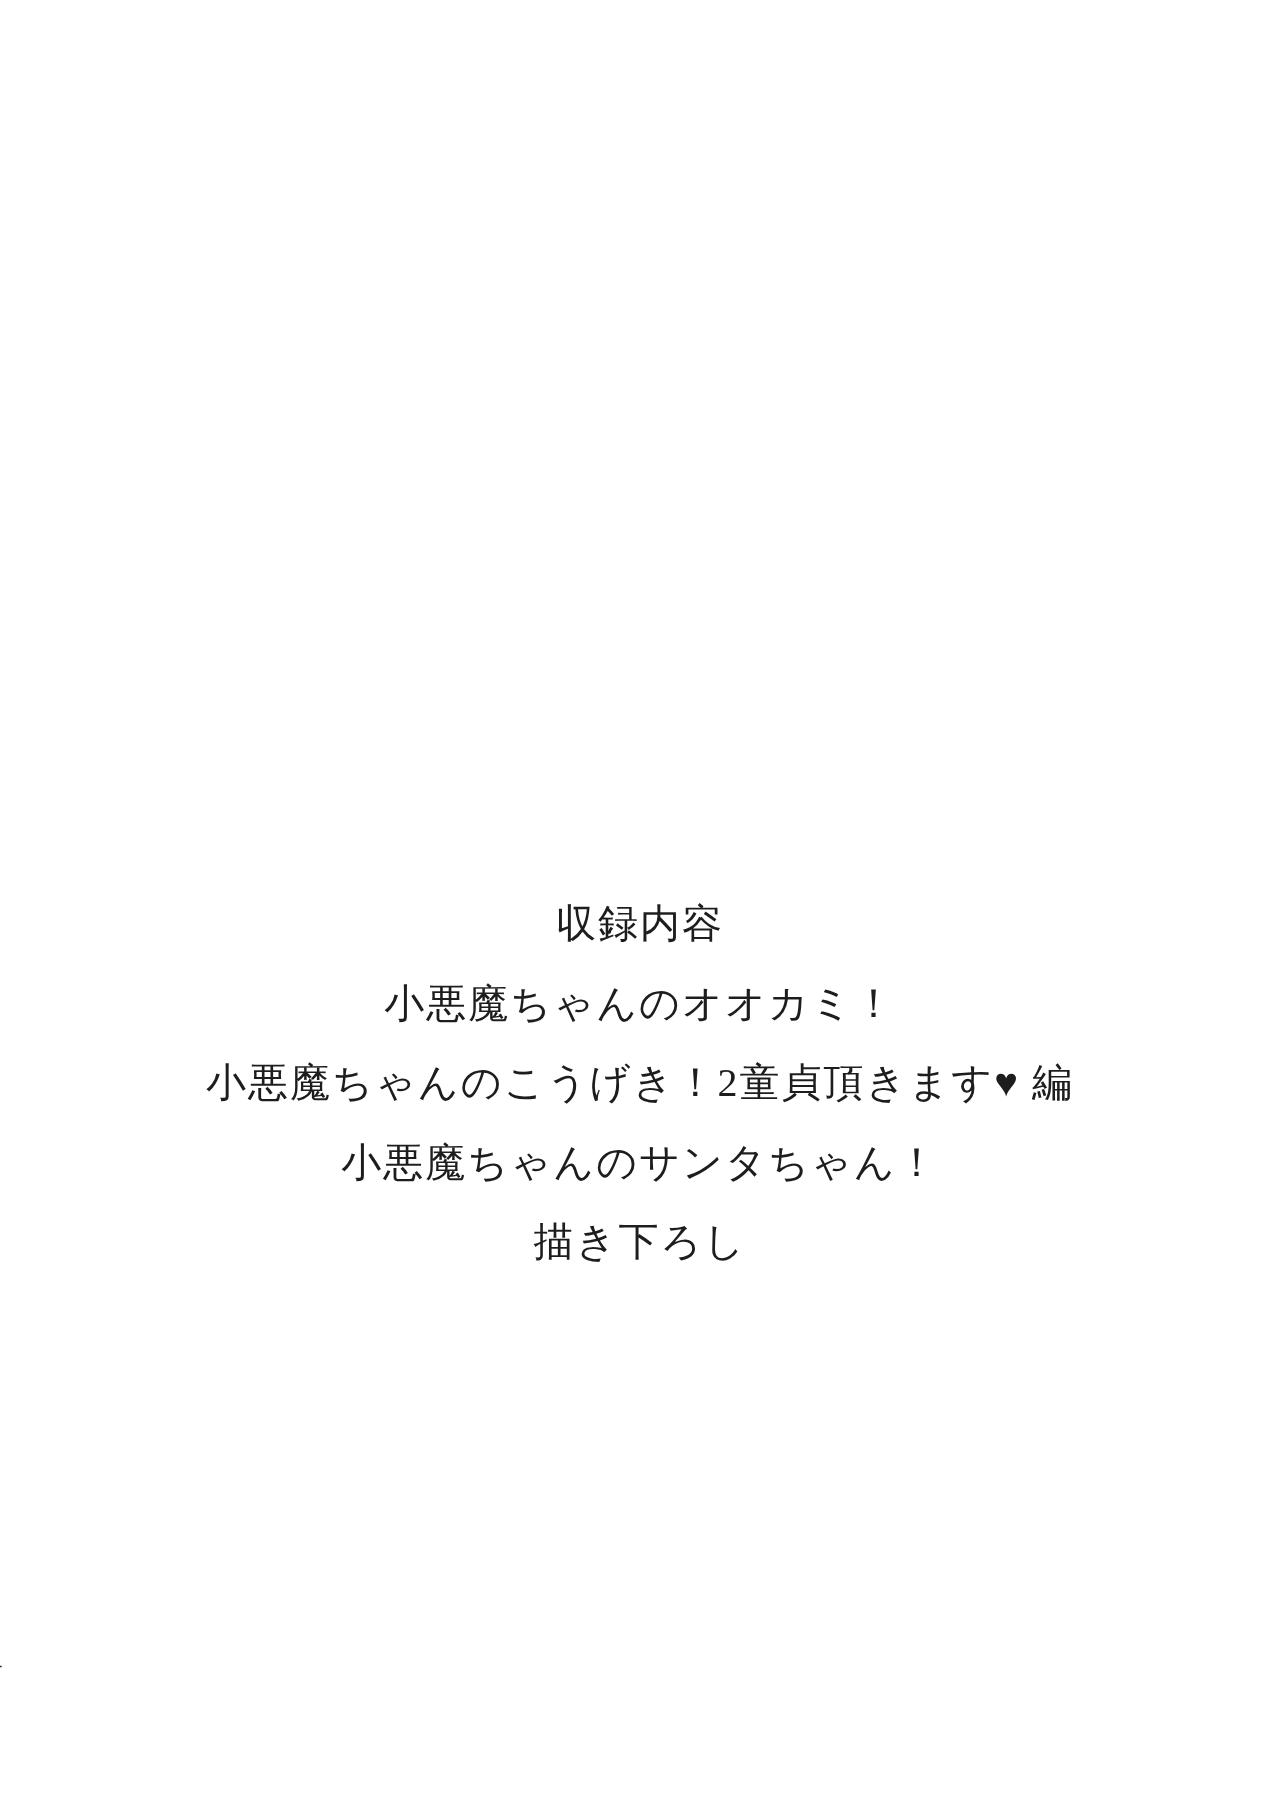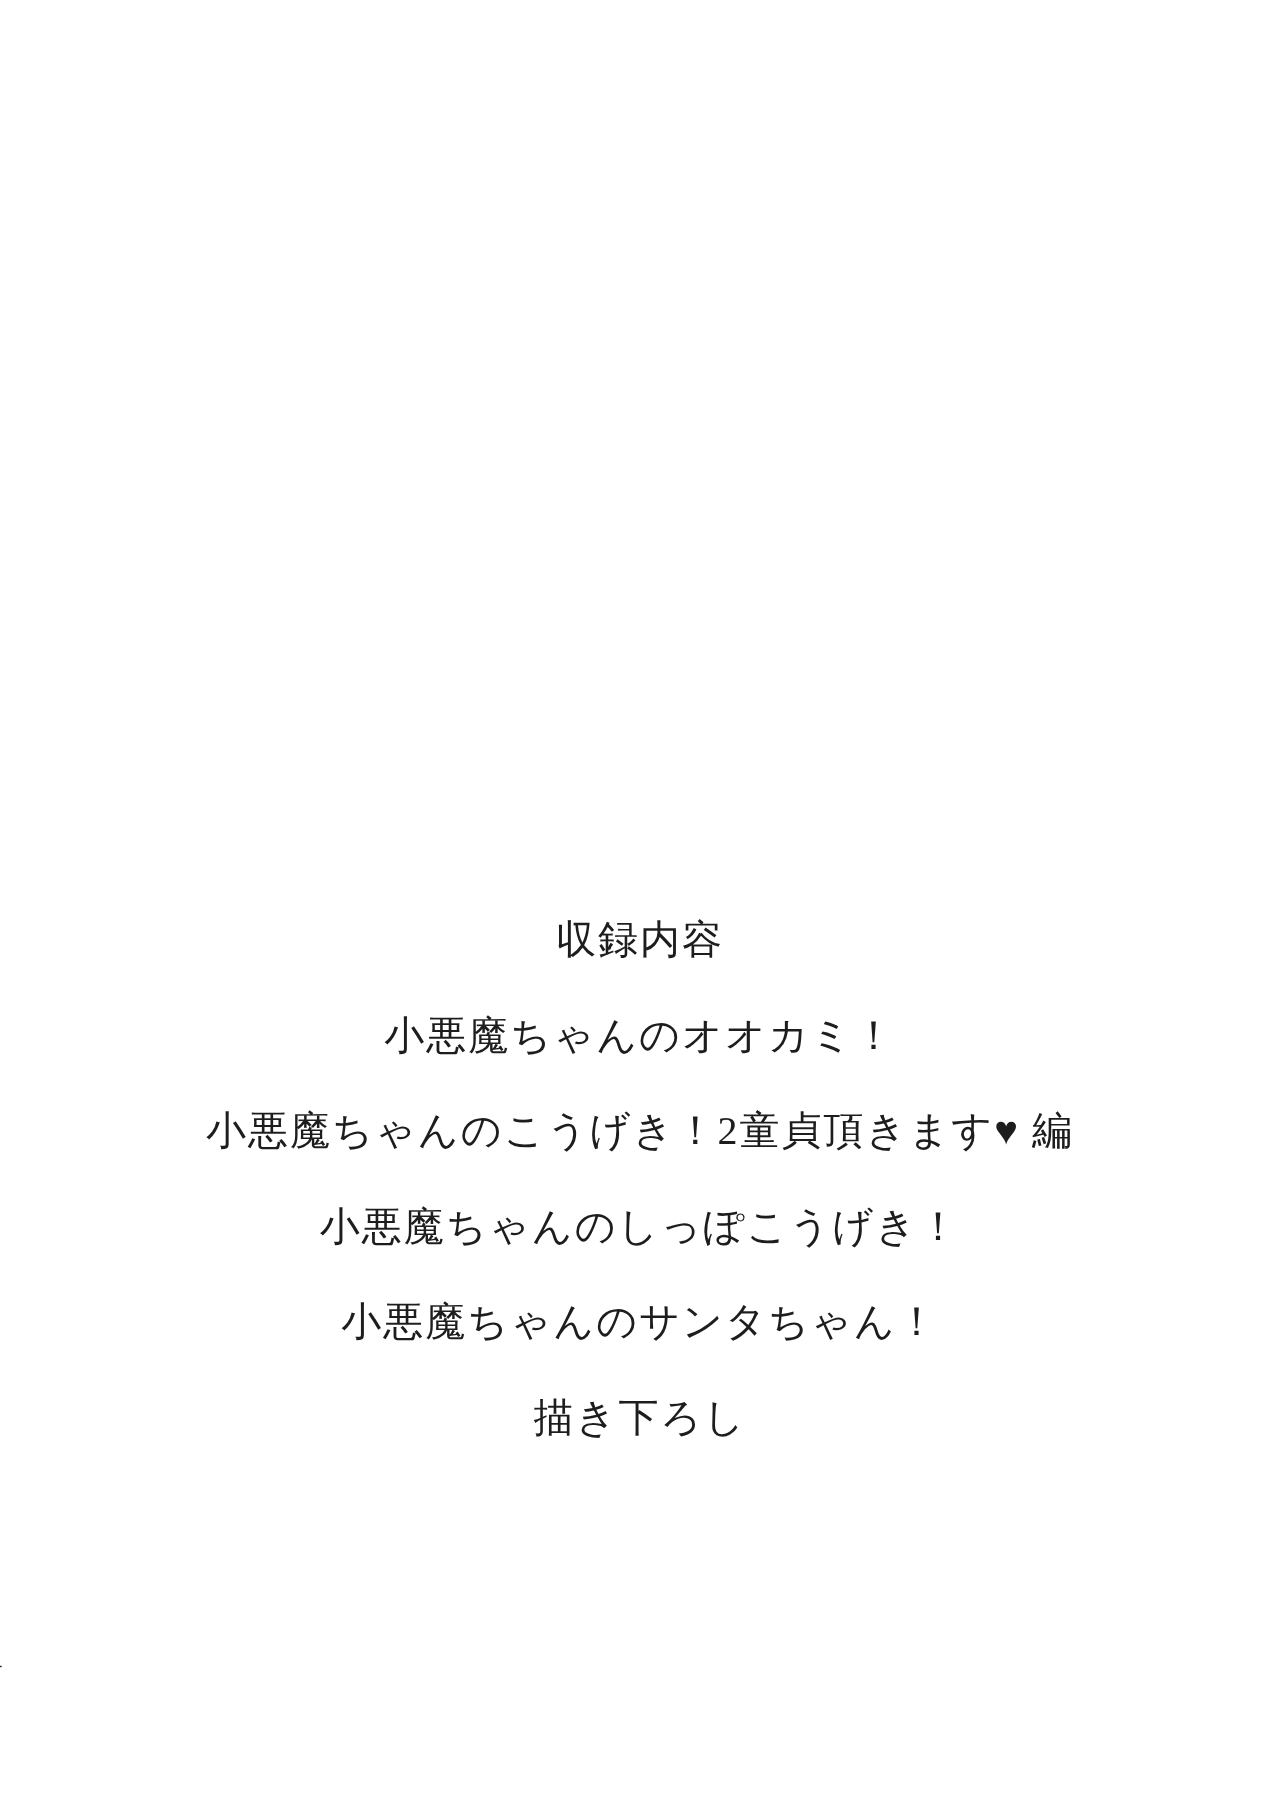--- a/index.html
+++ b/index.html
@@ -24,21 +24,21 @@
   .toc {
     position: absolute;
     top: 884px;
     left: 0;
     width: 100%;
   }
 
   .toc-title,
   .toc-line {
     height: 79.5px;
-    margin: 16px;
+    margin: 0;
     display: flex;
     align-items: center;
     justify-content: center;
     font-size: 40px;
     font-weight: normal;
     letter-spacing: 2px;
     white-space: pre;      
     color: #1d1d1d;
   }
 
@@ -55,20 +55,19 @@
 </head>
 <body>
 
 <div class="page">
 
   <div class="toc">
     <h1 class="toc-title">収録内容</h1>
 
     <div class="toc-line">小悪魔ちゃんのオオカミ！</div>
     <div class="toc-line">小悪魔ちゃんのこうげき！2童貞頂きます♥ 編</div>
-    <div class="toc-line">小悪魔ちゃんのしっぽこうげき！</div>
     <div class="toc-line">小悪魔ちゃんのサンタちゃん！</div>
     <div class="toc-line">描き下ろし</div>
   </div>
 
   <div class="page-number">4</div>
 
 </div>
 
 </body></html>

